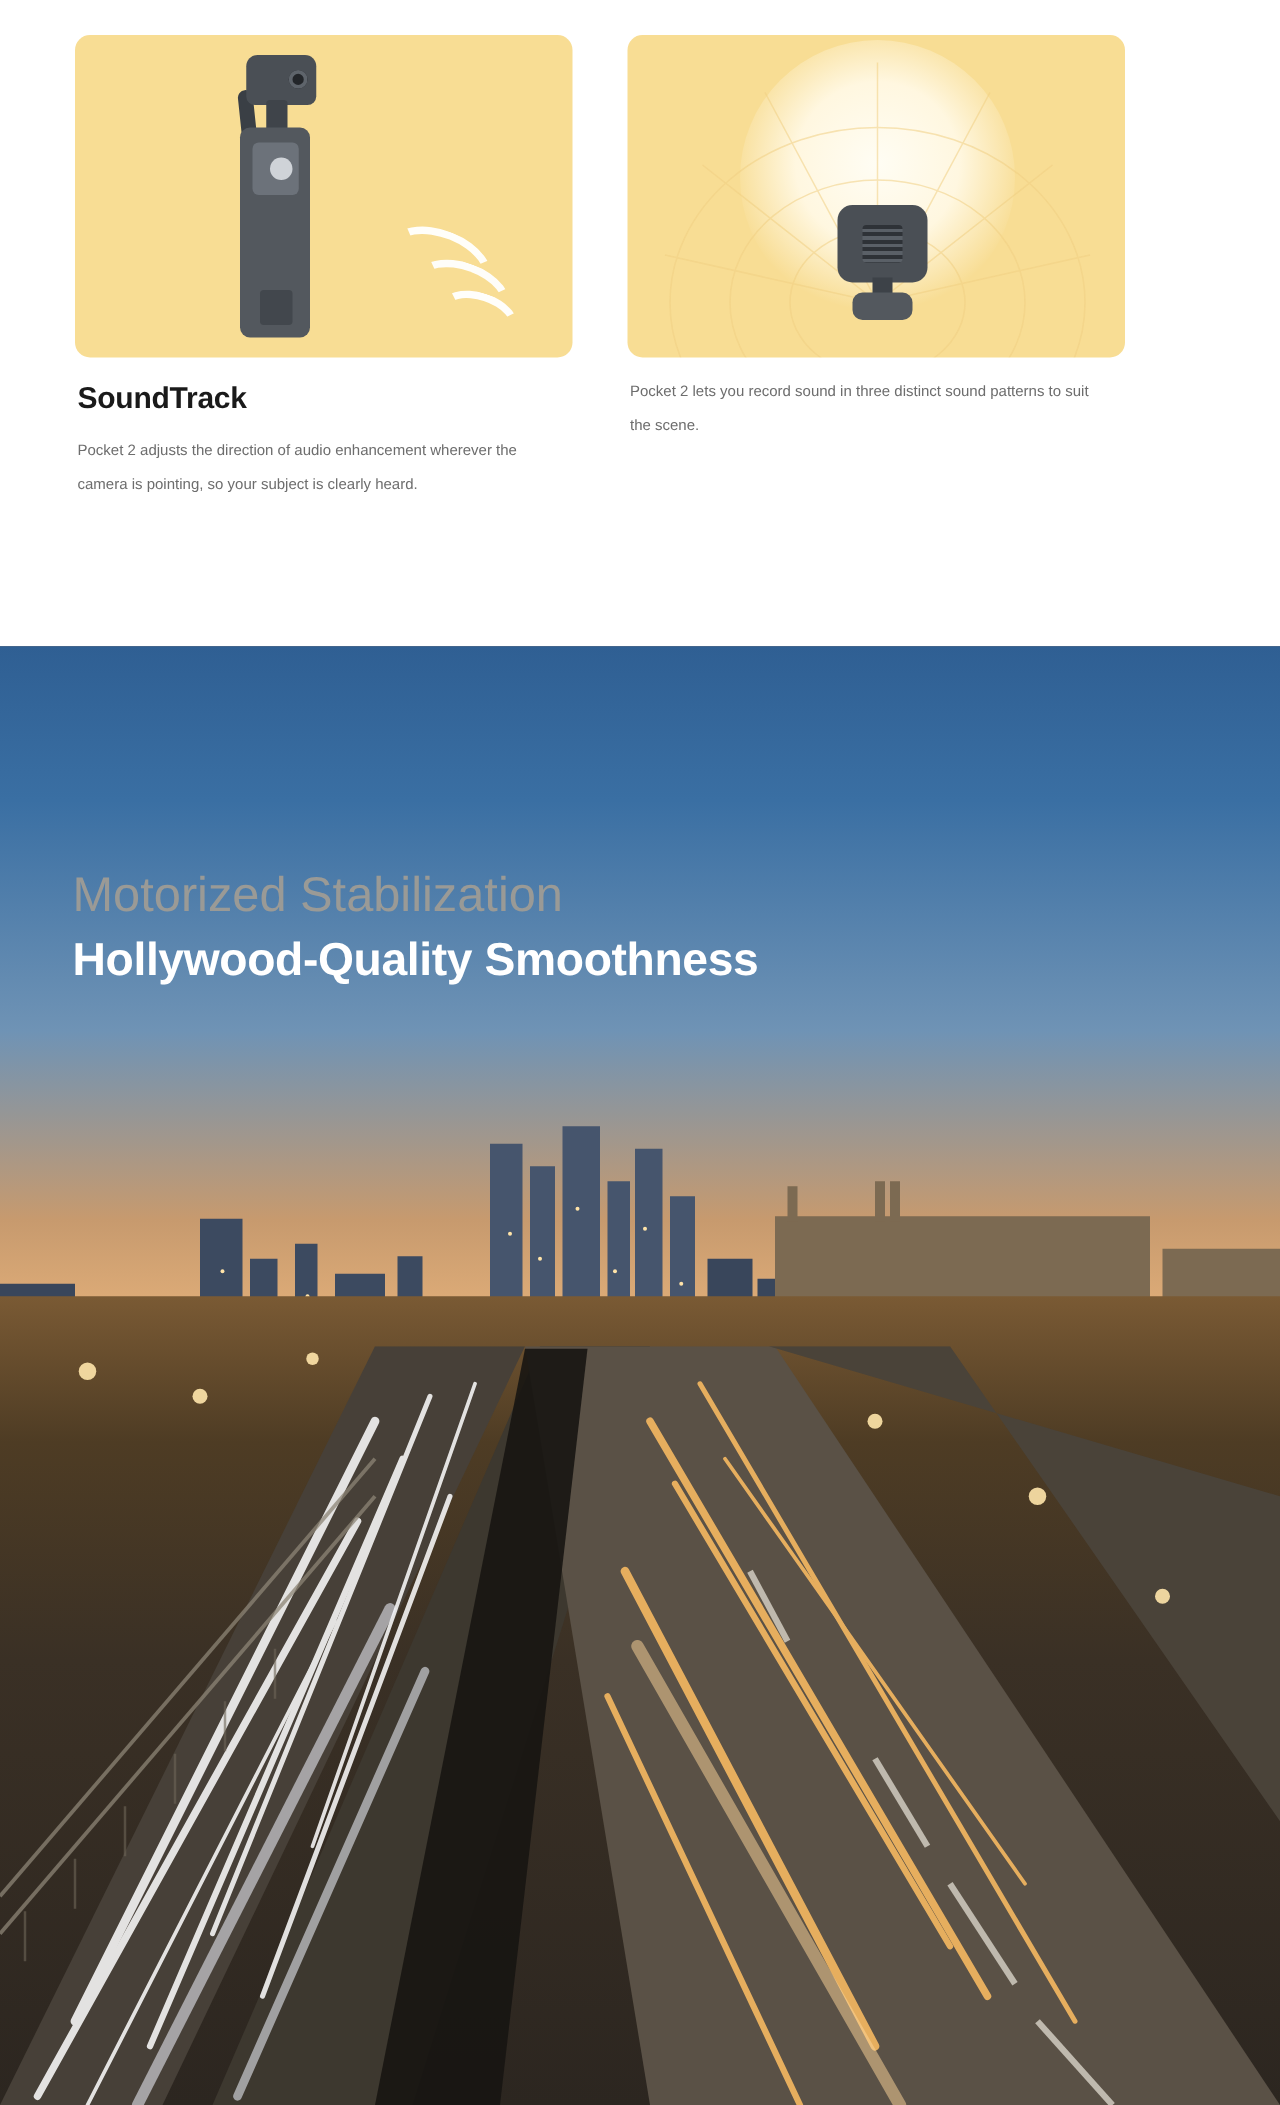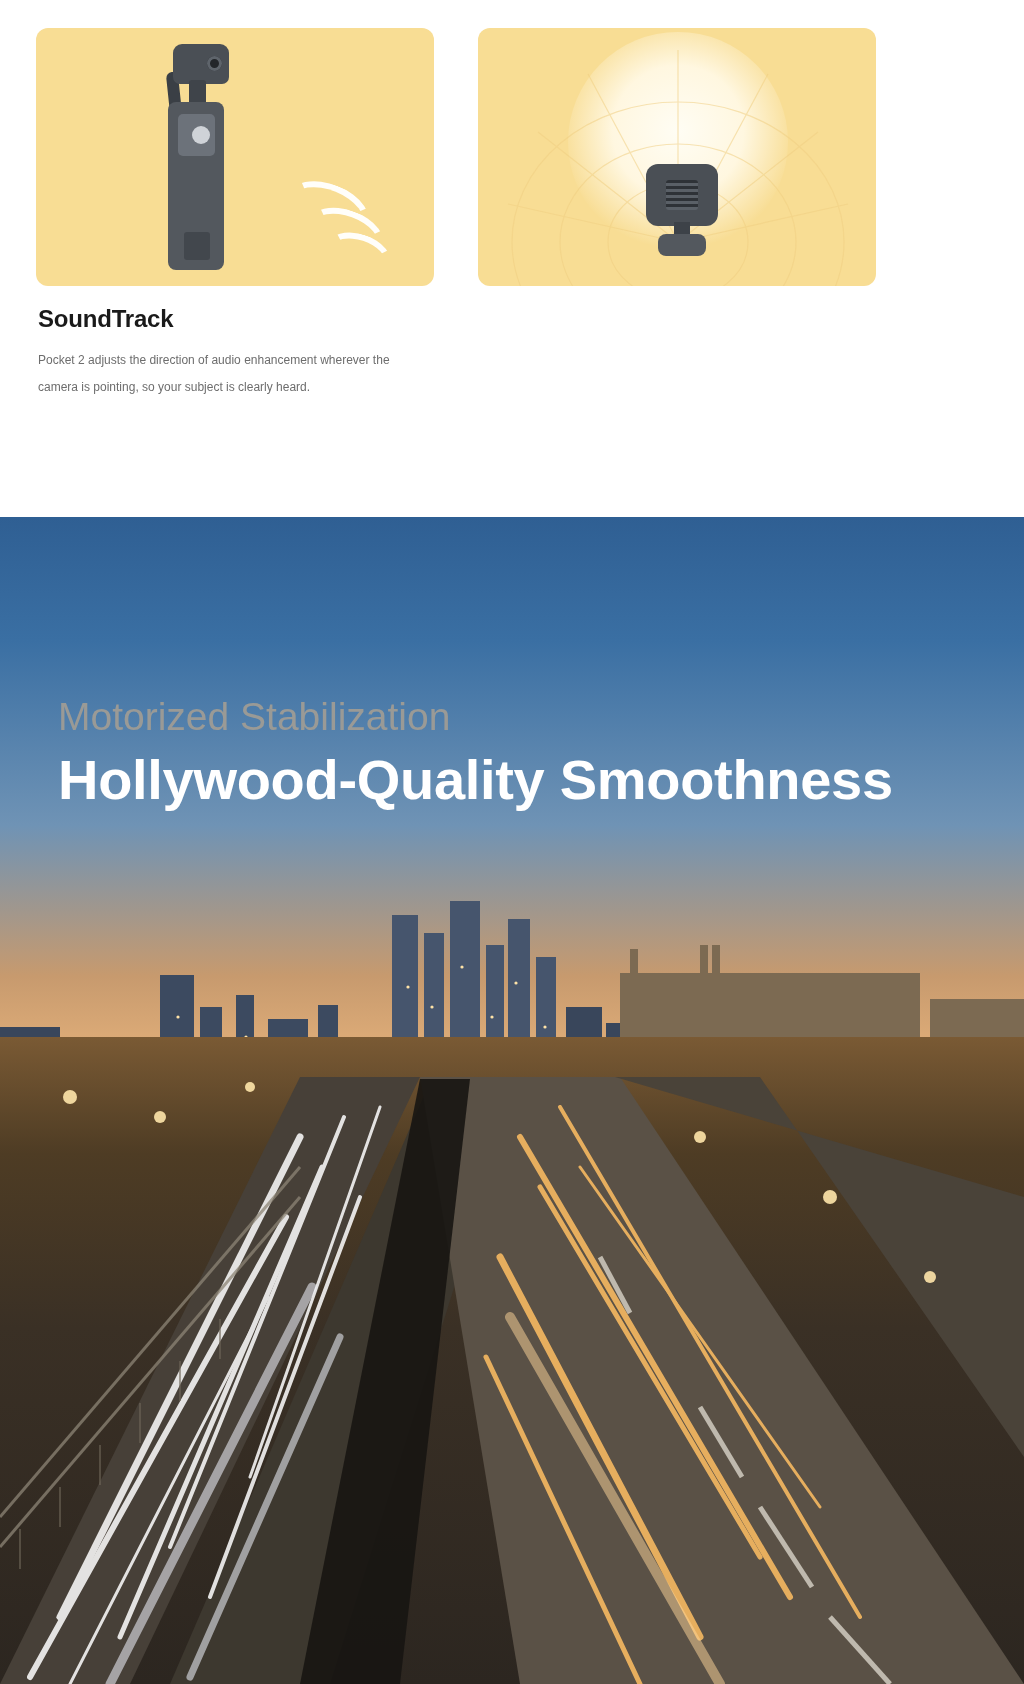--- a/index.html
+++ b/index.html
@@ -12,21 +12,21 @@
     height: 1684px;
     font-family: "Liberation Sans", sans-serif;
     overflow: hidden;
     position: relative;
   }
 
   
   .features {
     display: flex;
     gap: 44px;
-    padding: 28px 60px 0 36px;
+    padding: 28px 60px 0 60px;
     box-sizing: border-box;
   }
   .feature {
     width: 398px;
   }
   .feature-art {
     width: 398px;
     height: 258px;
     border-radius: 12px;
     background: #f8dd94;
@@ -248,21 +248,21 @@
     z-index: 6;
   }
   .hero-eyebrow {
     font-size: 39px;
     color: #9a9a96;
     letter-spacing: 0px;
     line-height: 1.15;
     font-weight: normal;
   }
   .hero-title {
-    font-size: 56px;
+    font-size: 37px;
     font-weight: bold;
     color: #ffffff;
     line-height: 1.2;
     margin-top: 6px;
     letter-spacing: -0.3px;
   }
 </style>
 </head>
 <body>
 
@@ -304,20 +304,21 @@
           <ellipse cx="200" cy="214" rx="166" ry="140"></ellipse>
         </g>
       </svg>
       <div class="mic-wrap">
         <div class="mic-body"></div>
         <div class="mic-grille"></div>
         <div class="mic-stem"></div>
         <div class="mic-base"></div>
       </div>
     </div>
+    <p class="feature-desc">Pocket 2 lets you record sound in three distinct sound patterns to suit the scene.</p>
   </article>
 
 </section>
 
 <section class="hero">
 
   <div class="sky"></div>
 
   <svg class="skyline" viewBox="0 0 1024 200" preserveAspectRatio="none">
     <g fill="#3c4a60">

